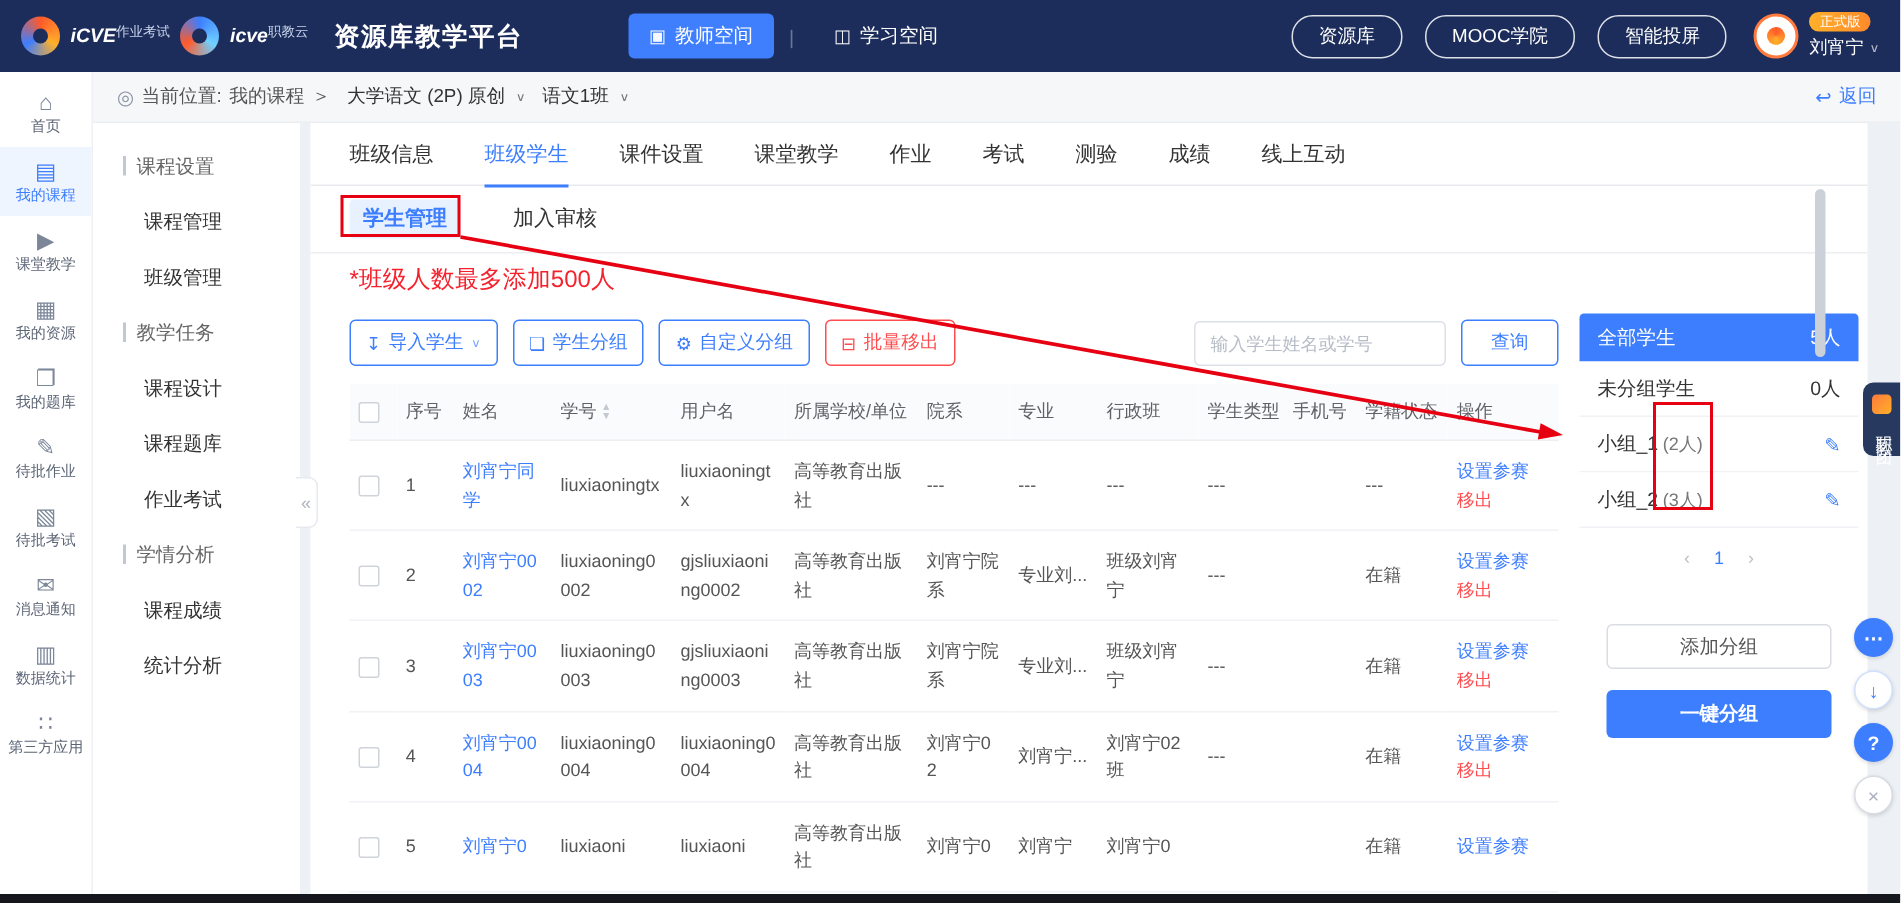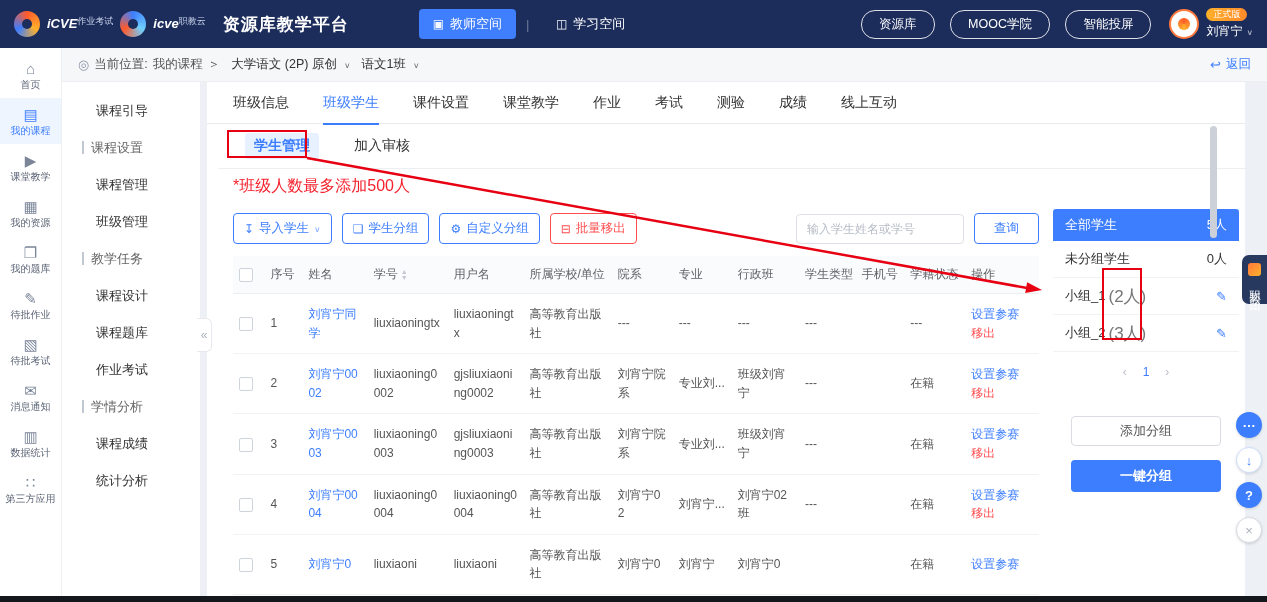--- a/index.html
+++ b/index.html
@@ -73,21 +73,21 @@
                      display:flex; align-items:center; justify-content:center; color:#aab1bd; font-size:12px; cursor:pointer; z-index:3; }
 
   
   .main-card { position:absolute; top:82px; left:207px; right:22px; bottom:6px; background:#fff; overflow:hidden; }
   .tabs { display:flex; gap:34px; padding:0 26px; height:42px; align-items:center; border-bottom:1px solid #e8eaed; }
   .tab { font-size:14px; color:#333; cursor:pointer; height:42px; display:flex; align-items:center;
          position:relative; white-space:nowrap; }
   .tab.active { color:#3d7eff; }
   .tab.active::after { content:""; position:absolute; left:0; right:0; bottom:-1px; height:2px; background:#3d7eff; }
 
-  .subtabs { display:flex; gap:26px; padding:9px 26px; align-items:center; border-bottom:1px solid #eceef1;margin-left:12px; }
+  .subtabs { display:flex; gap:26px; padding:9px 26px; align-items:center; border-bottom:1px solid #eceef1; }
   .subtab { font-size:14px; color:#333; cursor:pointer; padding:4px 9px; border-radius:3px; white-space:nowrap; }
   .subtab.active { color:#3d7eff; background:#e8f1ff; font-weight:bold; }
 
   .notice { color:#f5222d; font-size:16px; padding:7px 26px 0; }
 
   .content-row { display:flex; align-items:flex-start; padding:0 12px 0 26px; }
   .table-col { flex:0 0 806px; width:806px; }
 
   .toolbar { display:flex; align-items:center; gap:10px; margin:16px 0 12px; }
   .btn { display:inline-flex; align-items:center; gap:5px; font-size:12.5px; padding:6px 10px; border-radius:4px;
@@ -113,21 +113,21 @@
   .sort { display:inline-flex; flex-direction:column; margin-left:3px; vertical-align:middle; }
   .sort i { font-style:normal; font-size:7px; line-height:.8; color:#c4c8d0; }
 
   
   .groups-panel { flex:0 0 186px; width:186px; margin-left:14px; margin-top:12px; }
   .gp-all { height:32px; background:#3d7eff; color:#fff; display:flex; justify-content:space-between;
             align-items:center; padding:0 12px; font-size:13px; border-radius:3px 3px 0 0; }
   .gp-row { height:37px; display:flex; justify-content:space-between; align-items:center; padding:0 12px;
             font-size:13px; color:#333; border-bottom:1px solid #f0f2f5; background:#fff; }
   .gp-left { display:flex; align-items:center; gap:3px; }
-  .gp-count { font-size:17px; color:#777; }
+  .gp-count { font-size:12px; color:#777; }
   .edit-icon { color:#3d7eff; font-size:13px; cursor:pointer; }
   .gp-pagination { display:flex; justify-content:center; align-items:center; gap:16px; padding:13px 0;
                    color:#b9bec7; font-size:12px; }
   .gp-page.current { color:#3d7eff; }
   .gp-arrow { cursor:pointer; }
   .gp-add { display:block; width:150px; margin:24px auto 0; height:30px; border:1px solid #d9dce3;
             border-radius:4px; background:#fff; color:#555; font-size:13px; cursor:pointer; font-family:inherit; }
   .gp-auto { display:block; width:150px; margin:14px auto 0; height:32px; border:none; border-radius:4px;
              background:#3d7eff; color:#fff; font-size:13px; cursor:pointer; font-family:inherit;font-weight:bold; }
 
@@ -278,23 +278,20 @@
       <span class="caret">∨</span>
     </span>
     <a class="back-link">
       <span class="back-icon">↩</span>
       <span>返回</span>
     </a>
   </div>
 
   <aside class="sidebar">
 
-      <div class="side-item">
-        <span>课程引导</span>
-      </div>
 
       <div class="side-item section">
         <span class="noop">课程设置</span>
       </div>
 
       <div class="side-item">
         <span>课程管理</span>
       </div>
 
       <div class="side-item">

